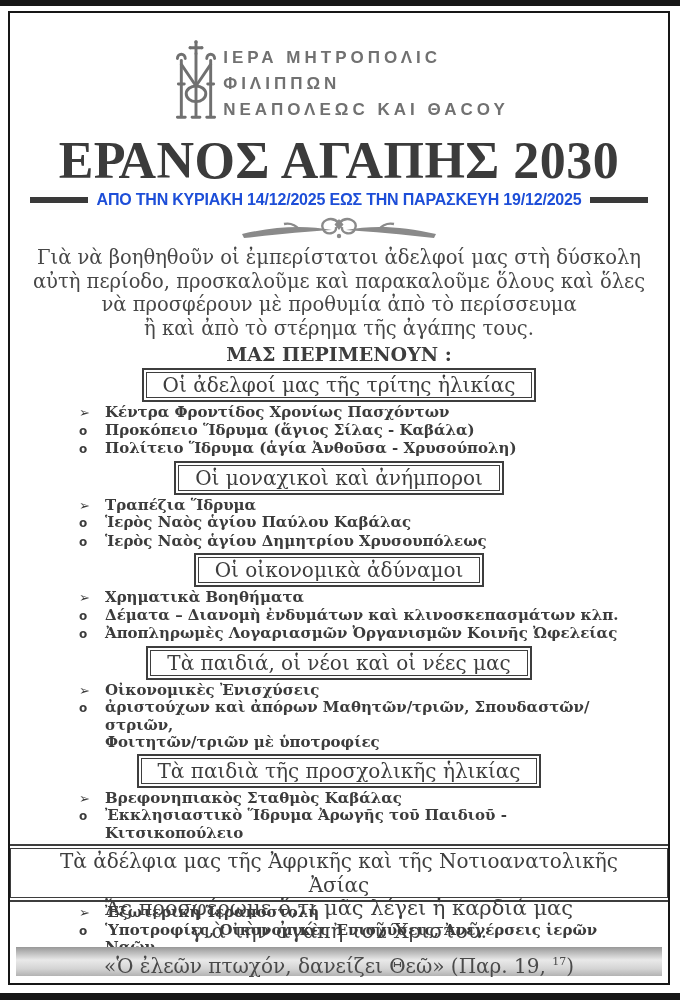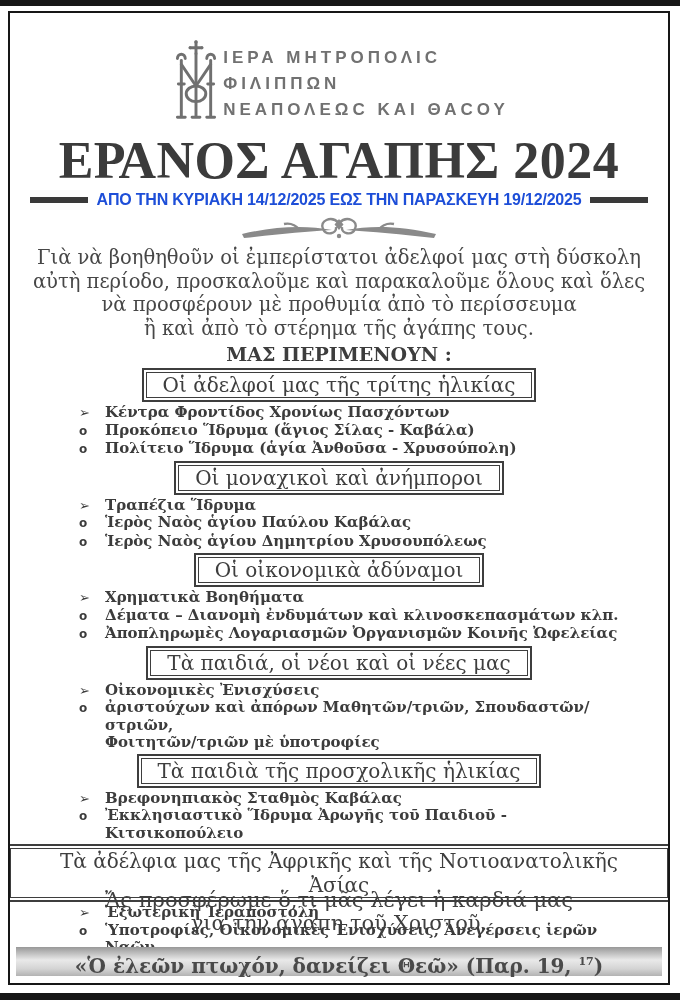--- a/index.html
+++ b/index.html
@@ -50,23 +50,23 @@
     display:flex;text-align:left;padding-left:44px;
     font-weight:700;font-size:15px;line-height:17.5px;color:#3c3c3c;
   }
   .marker{flex:none;width:26px;font-family:"DejaVu Sans",sans-serif;font-size:12px;padding-top:1px;}
   .marker.arrow{font-size:13px;padding-top:0;}
   .itext{flex:1;}
   
   .footer{position:absolute;left:0;right:0;bottom:7px;border-radius:23px;}
   .closing{font-size:21px;line-height:23px;color:#3f3f3f;}
   .band{
-    margin:12px 6px 0;height:29px;line-height:29px;
+    margin:4px 6px 0;height:29px;line-height:29px;
     background:linear-gradient(180deg,#989898 0%,#e9e9e9 45%,#d4d4d4 75%,#b3b3b3 100%);
-    font-weight:700;font-size:20px;color:#4a4a4a;white-space:nowrap;
+    font-weight:400;font-size:20px;color:#4a4a4a;white-space:nowrap;
   }
   .band sup{font-size:11px;}
 </style>
 </head>
 <body>
 
 <div>
   <div class="top-rule"></div>
 
   <div class="frame">
@@ -91,21 +91,21 @@
             <circle cx="33" cy="9" r="1.6"></circle>
         </g>
       </svg>
       <div class="org-text">
         <div>ΙΕΡΑ ΜΗΤΡΟΠΟΛΙC</div>
         <div>ΦΙΛΙΠΠΩΝ</div>
         <div>ΝΕΑΠΟΛΕΩC ΚΑΙ ΘΑCΟΥ</div>
       </div>
     </header>
 
-    <h1 class="title">ΕΡΑΝΟΣ ΑΓΑΠΗΣ 2024</h1>
+    <h1 class="title">ΕΡΑΝΟΣ ΑΓΑΠΗΣ 2030</h1>
 
     <div class="daterow">
       <span class="rule-bar"></span>
       <span class="date">ΑΠΟ ΤΗΝ ΚΥΡΙΑΚΗ 14/12/2025 ΕΩΣ ΤΗΝ ΠΑΡΑΣΚΕΥΗ 19/12/2025</span>
       <span class="rule-bar"></span>
     </div>
 
     <div class="ornament">
       <svg width="210" height="30" viewBox="0 0 210 30">
         <g stroke="#8a8a8a" stroke-width="2.4" fill="none">

